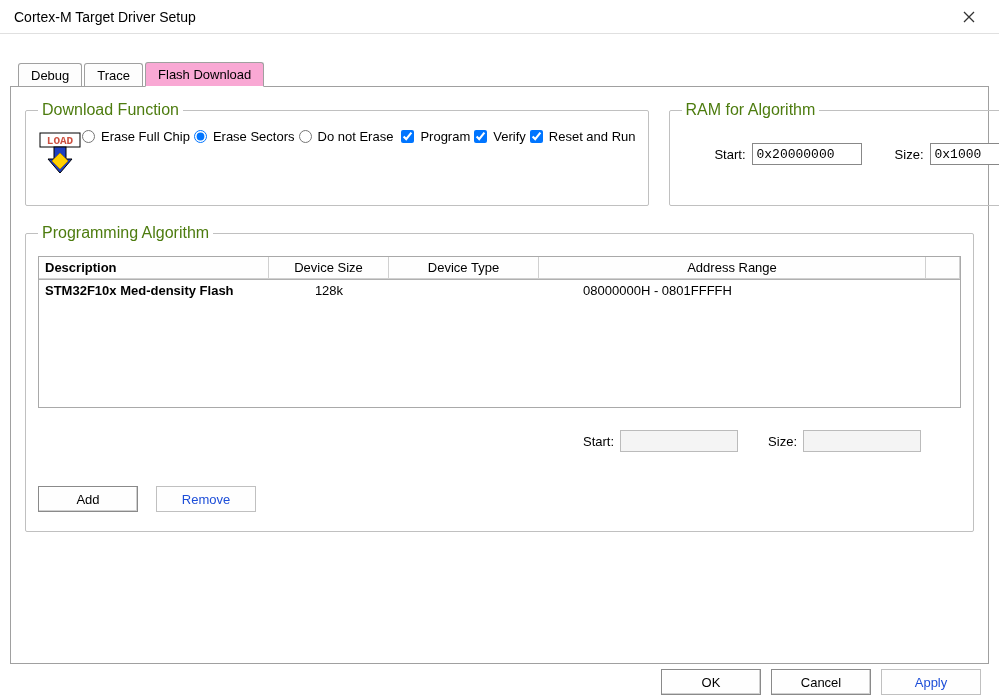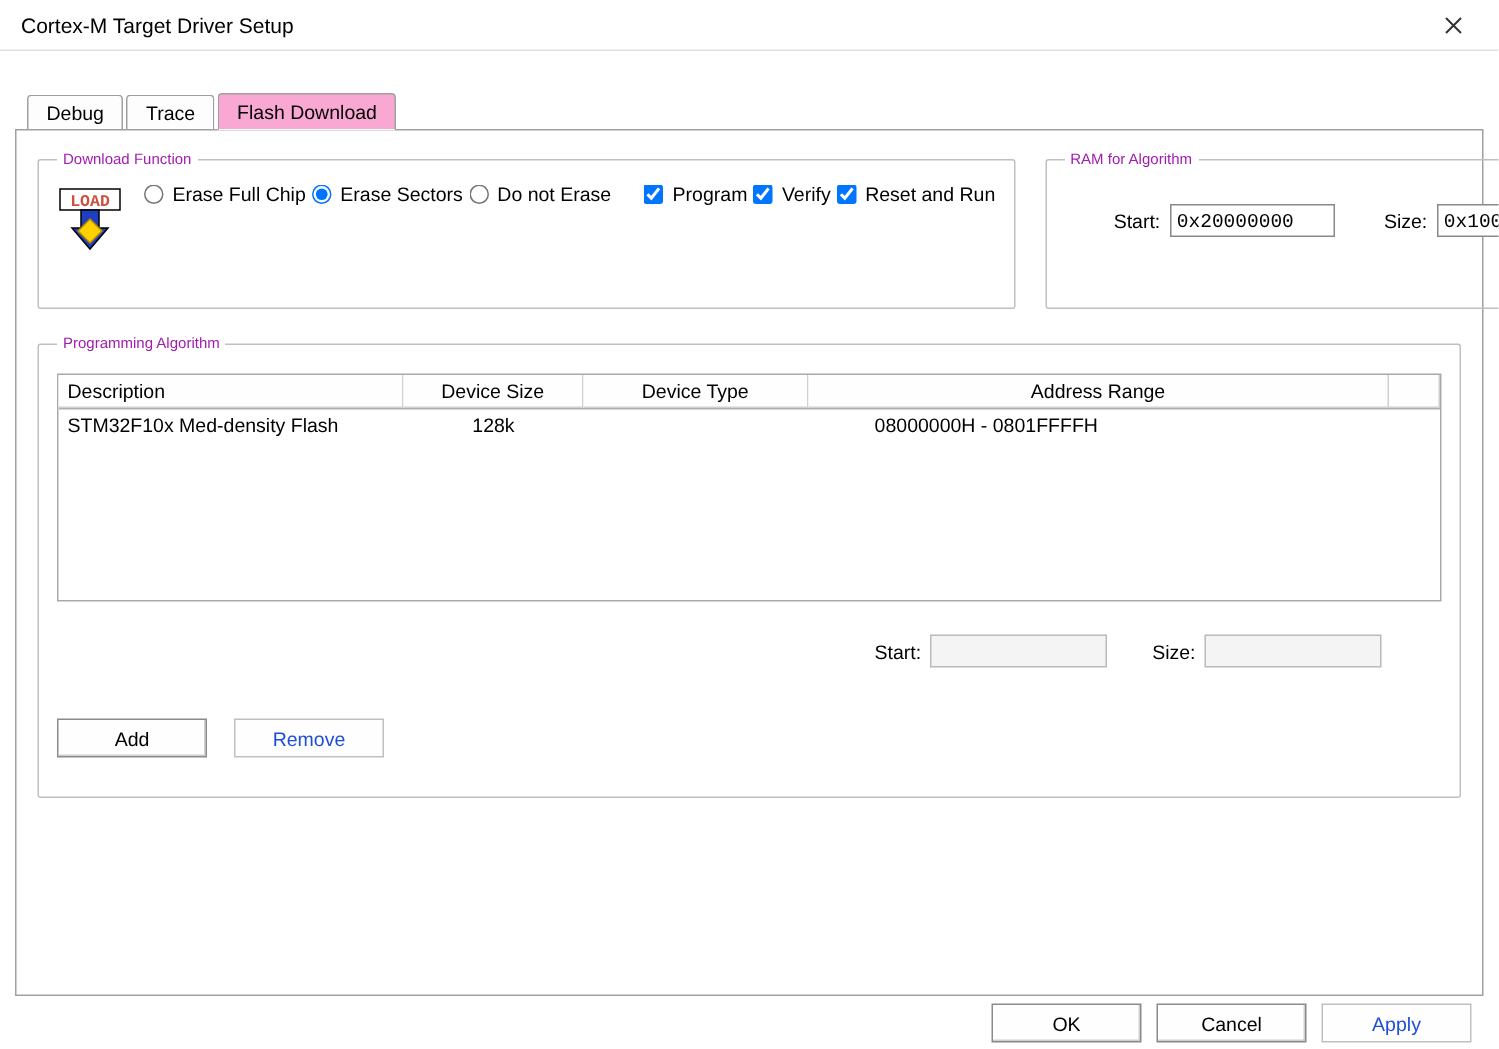--- a/index.html
+++ b/index.html
@@ -80,43 +80,42 @@
 
   
   fieldset {
     border: 1px solid #c0c0c0;
     border-radius: 2px;
     padding: 10px 12px 12px 12px;
     margin:0;
   }
   legend {
     padding: 0 4px;
-    font-size:10px;
-    color:#a21caf;
+    font-size:16px;
+    color:#4d7c0f;
   }
 
   .row-top {
     display:flex;
     gap: 20px;
     align-items:flex-start;
   }
   .group-download {
     width: 430px;
     height: 105px;
   }
   .group-ram {
     flex:1;
     height: 105px;
   }
 
   
   .dl-body {
     display:flex;
     align-items:flex-start;
-    gap: 14px;
   }
   .load-icon {
     width: 44px;
     height: 44px;
     margin-top:2px;
   }
   .radio-col, .check-col {
     display:flex;
     flex-direction:row;
     gap: 4px;
@@ -184,21 +183,21 @@
     border-top:none;
     border-left:none;
     padding: 3px 6px;
     font-size:13px;
     background:#fefefe;
   }
   .algo-row .cell {
     padding: 3px 6px;
     font-size:13px;
   }
-  .col-desc { width: 230px; text-align:left;}
+  .col-desc { width: 230px; text-align:left;font-weight:bold;}
   .col-devsize { width: 120px; text-align:center;}
   .col-devtype { width: 150px; text-align:center;}
   .col-range { flex:1; text-align:center;}
   .col-pad { width: 34px; }
   .algo-row .col-desc{ text-align:left; }
   .algo-row .col-devsize{ text-align:center; }
   .algo-row .col-devtype{ text-align:left; padding-left:10px;}
   .algo-row .col-range{ text-align:center; }
 
   .algo-startsize {

